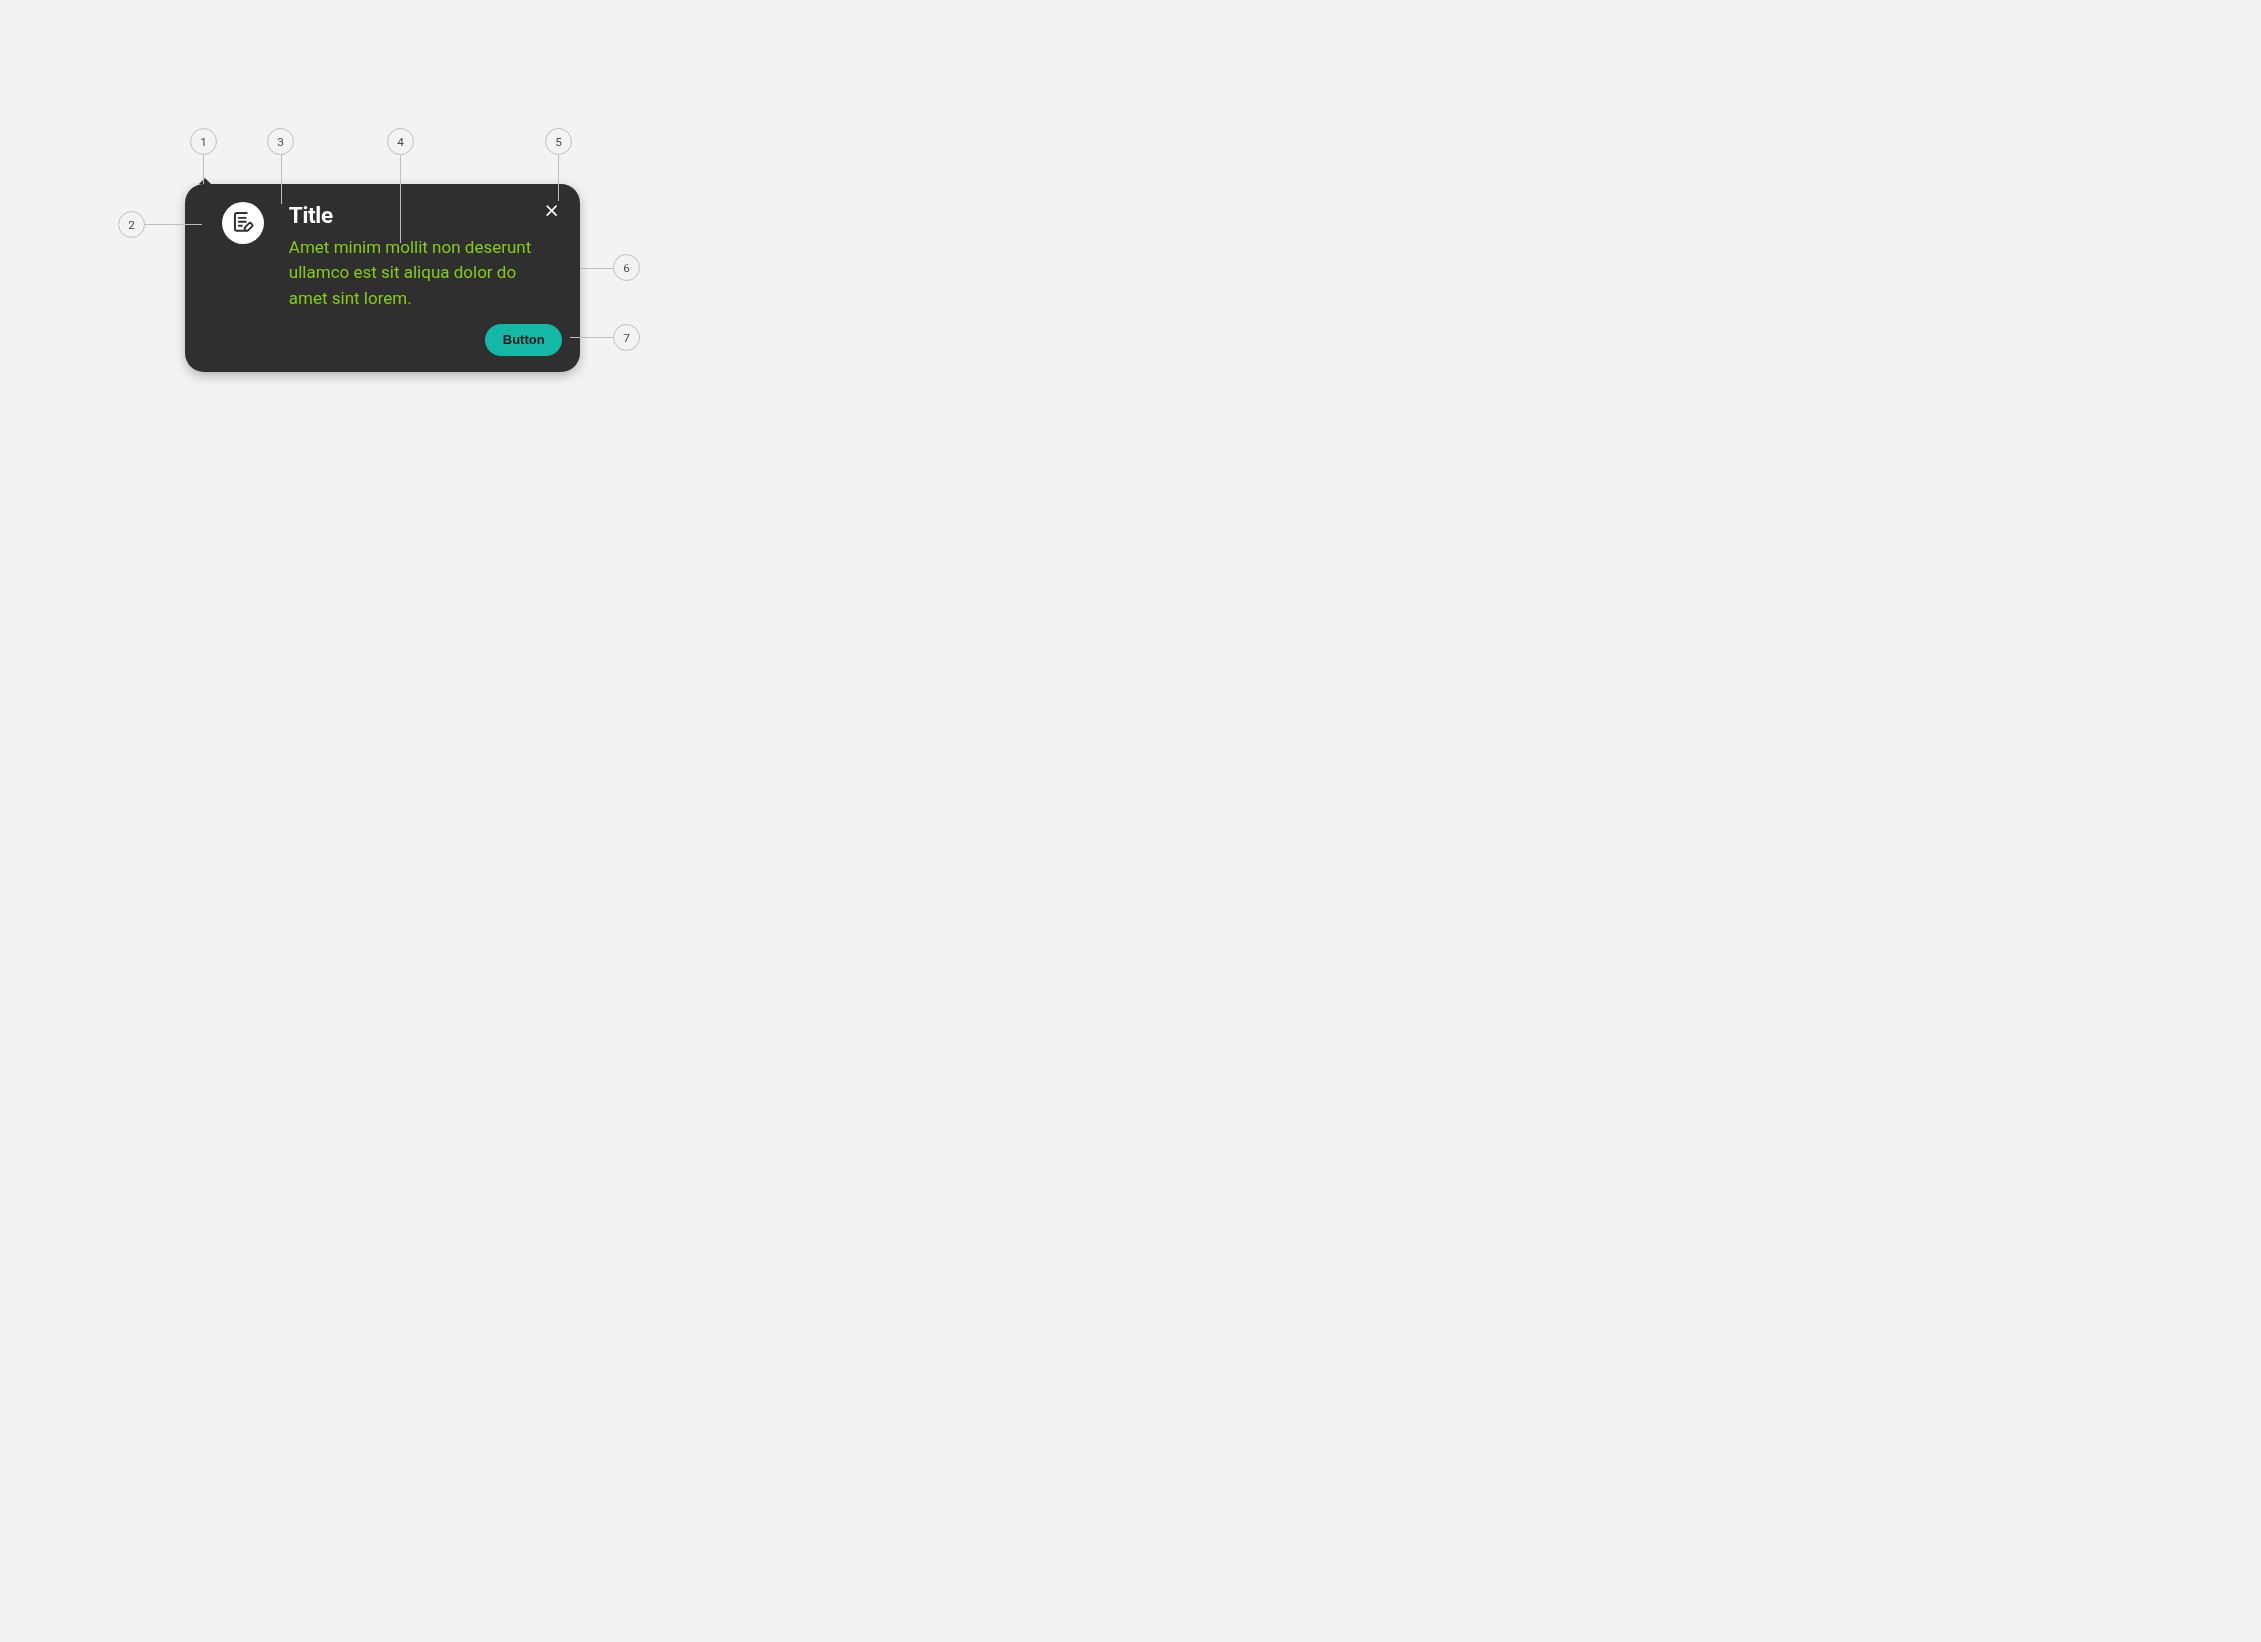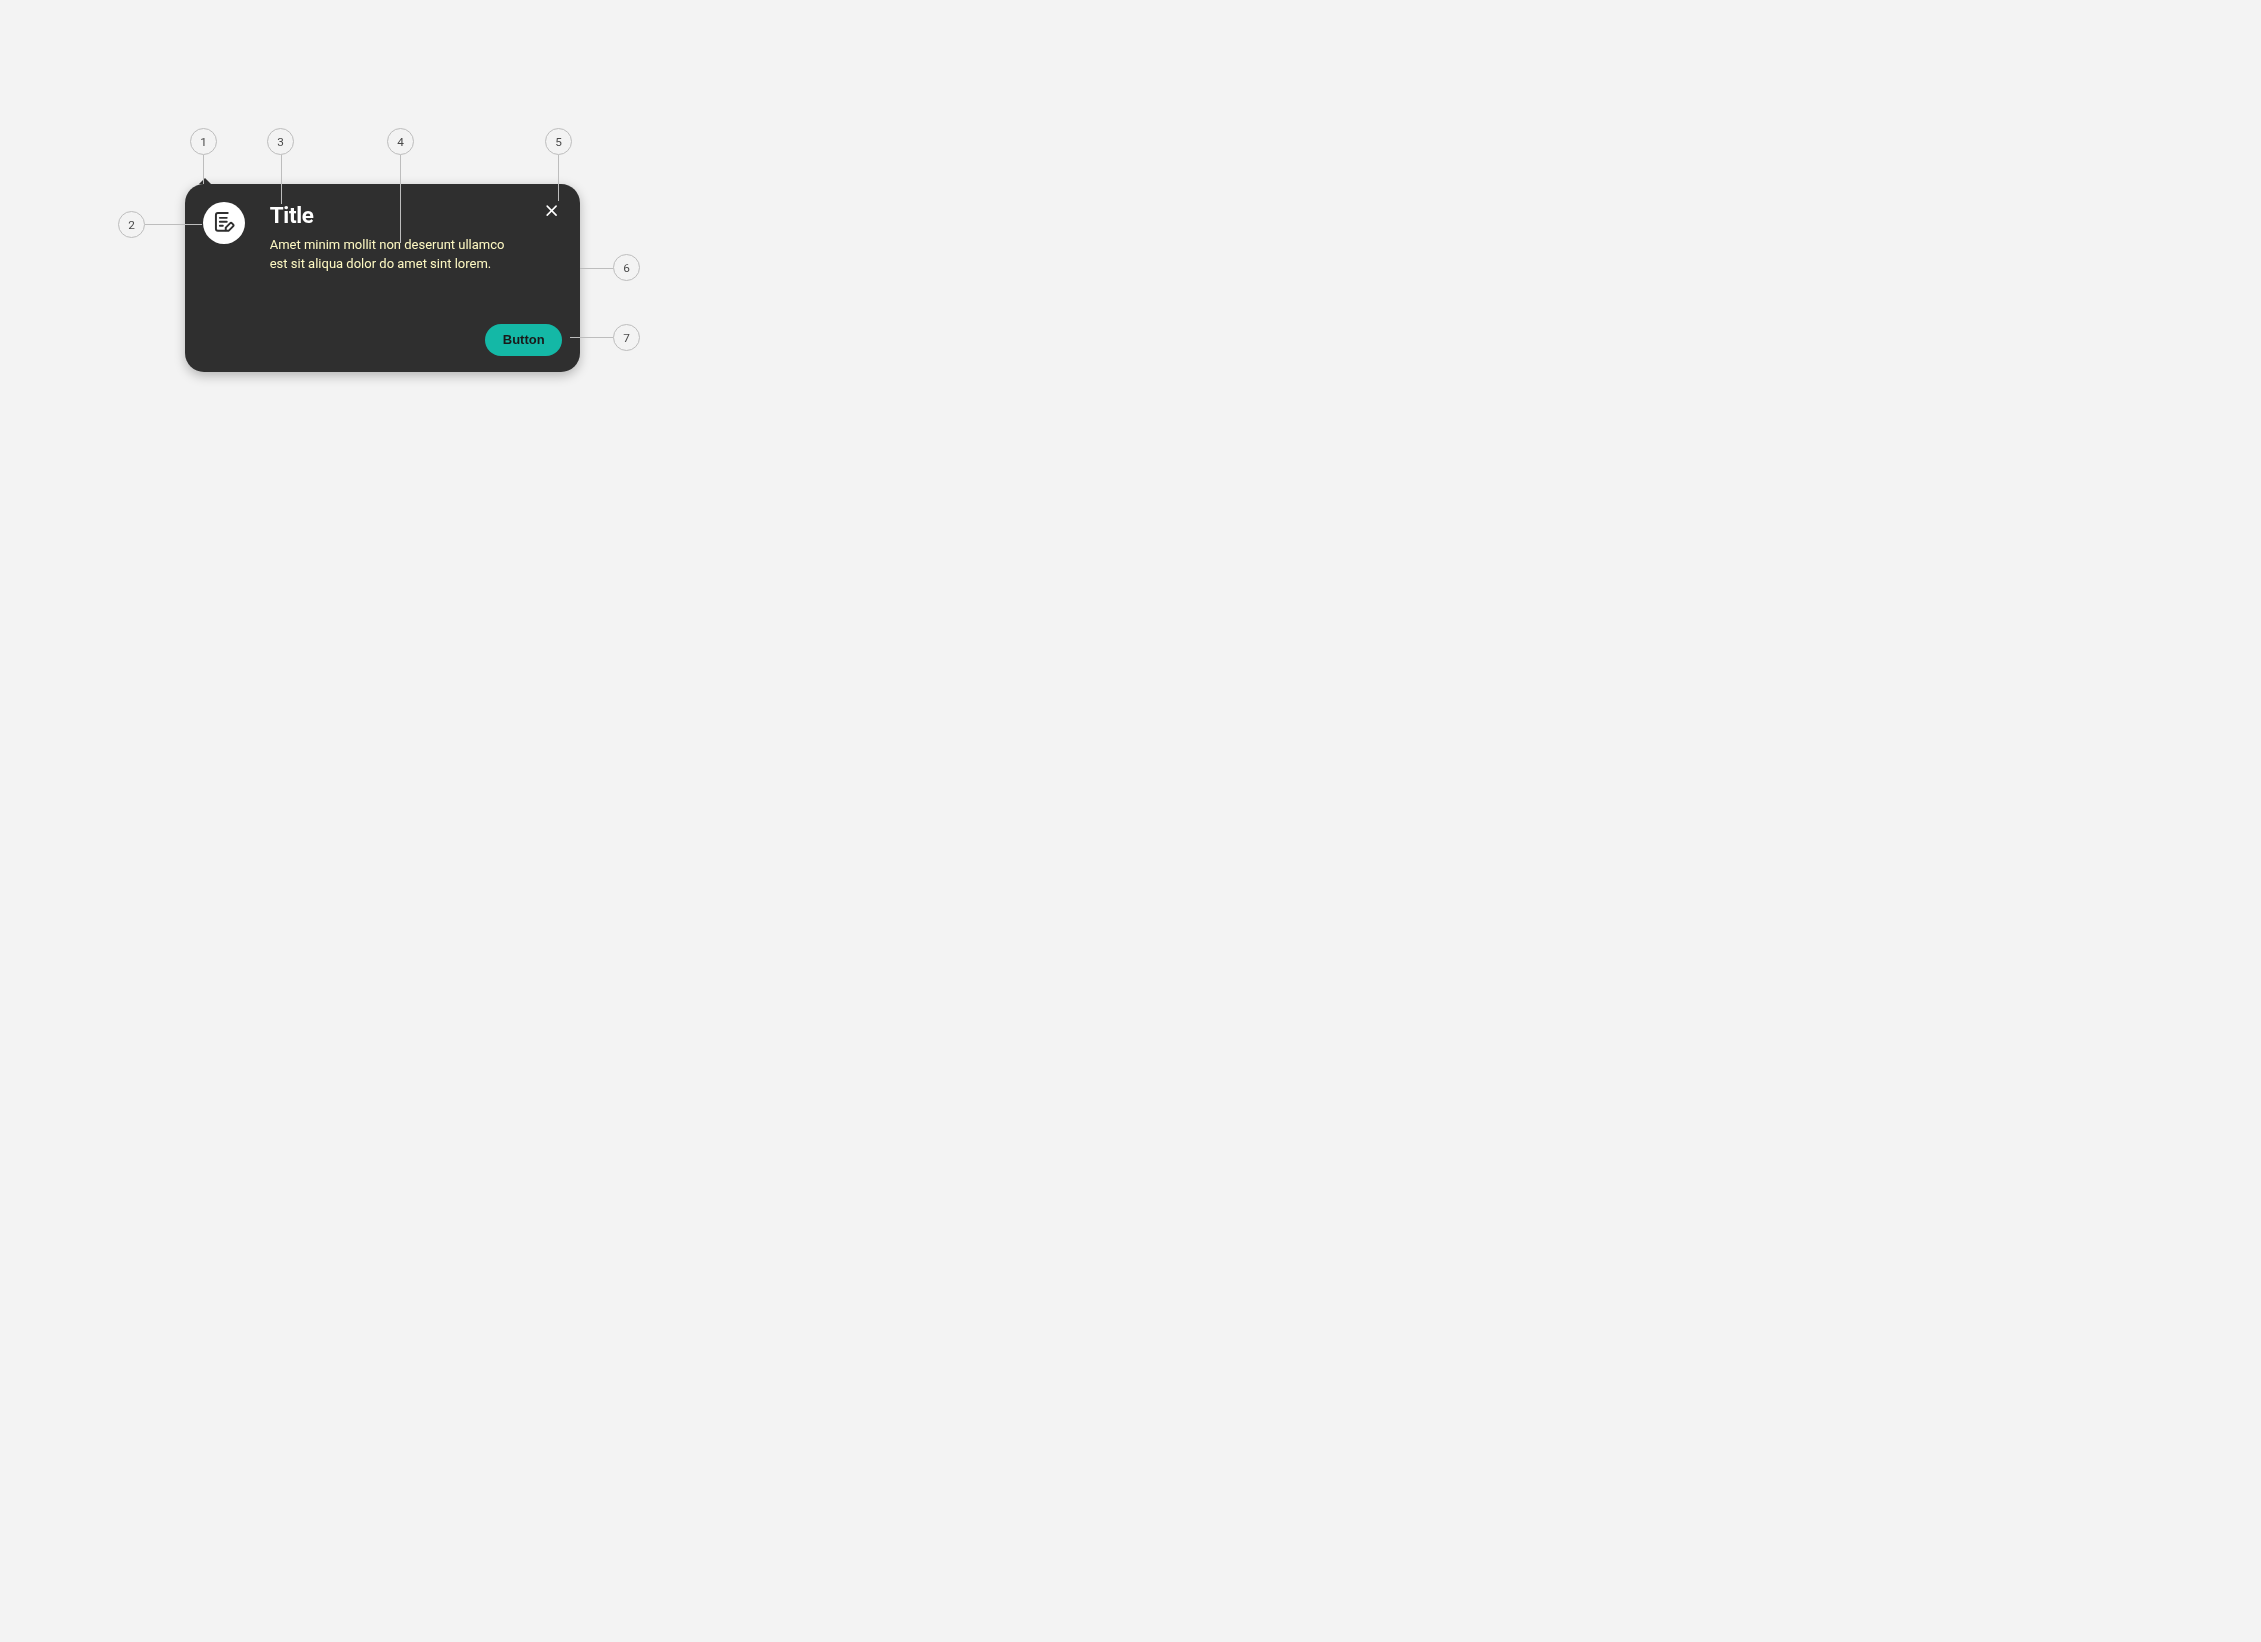--- a/index.html
+++ b/index.html
@@ -34,43 +34,44 @@
       border-left: 6.5px solid transparent;
       border-right: 6.5px solid transparent;
       border-bottom: 6.5px solid #2f2f2f;
     }
 
     .popover-body {
       display: flex;
       padding: 17.7px 19px 0 17.7px;
       gap: 25px;
       align-items: flex-start;
+      justify-content: center;
     }
 
     .icon-circle {
       width: 42px; height: 42px; flex: 0 0 42px;
       background: #fff;
       border-radius: 50%;
       display: flex; align-items: center; justify-content: center;
       color: #2f2f2f;
     }
     .icon-circle svg { width: 23.6px; height: 23.6px; }
 
     .text-col { flex: 1 1 auto; padding-top: 1.2px; max-width: 253px;}
     .title {
       font-size: 22.4px;
       font-weight: 700;
       line-height: 1.1;
       margin-bottom: 7px;
       letter-spacing: -0.3px;
     }
     .desc {
-      font-size: 13px;
+      font-size: 17px;
       line-height: 1.5;
-      color: #fef9c3;
+      color: #84cc16;
       font-weight: 400;
     }
 
     .close-btn {
       position: absolute;
       top: 16.5px; right: 16.5px;
       width: 23.6px; height: 23.6px;
       background: transparent; border: none;
       color: #fff; cursor: pointer;
       display:flex; align-items:center; justify-content:center;

